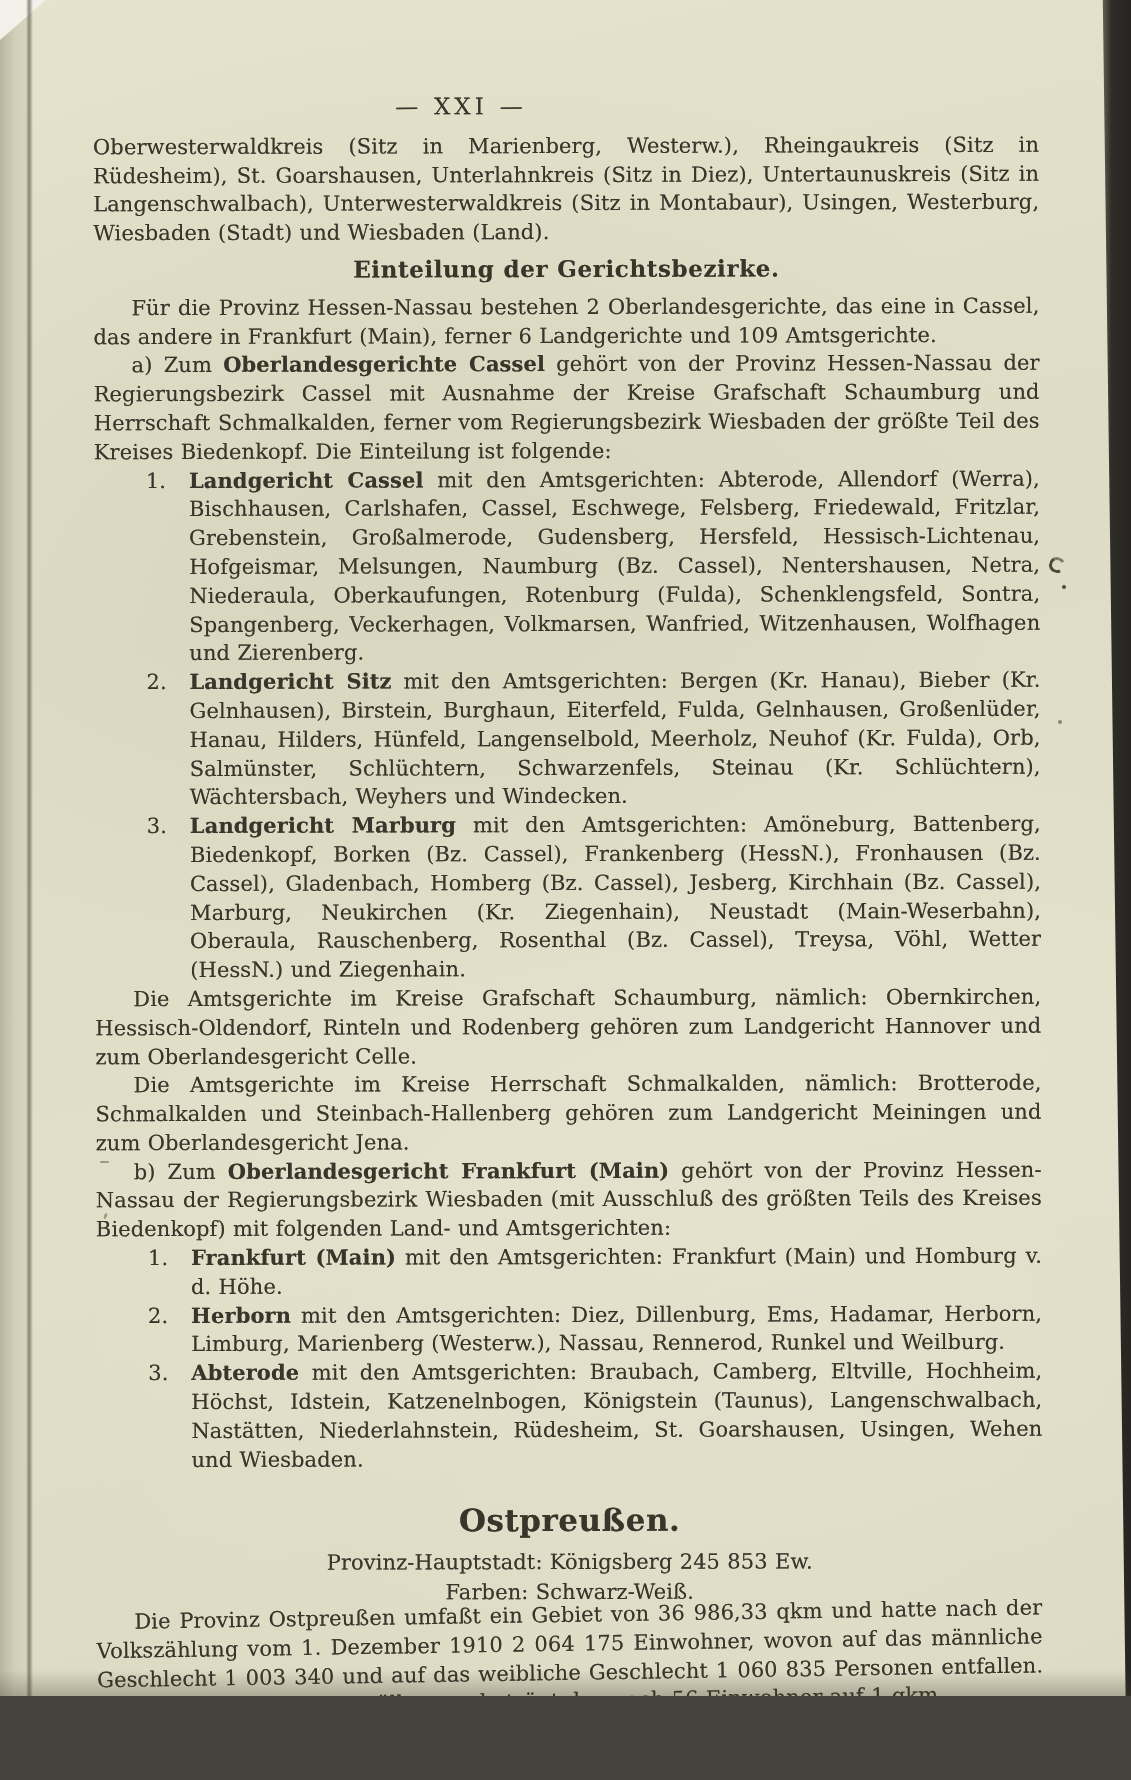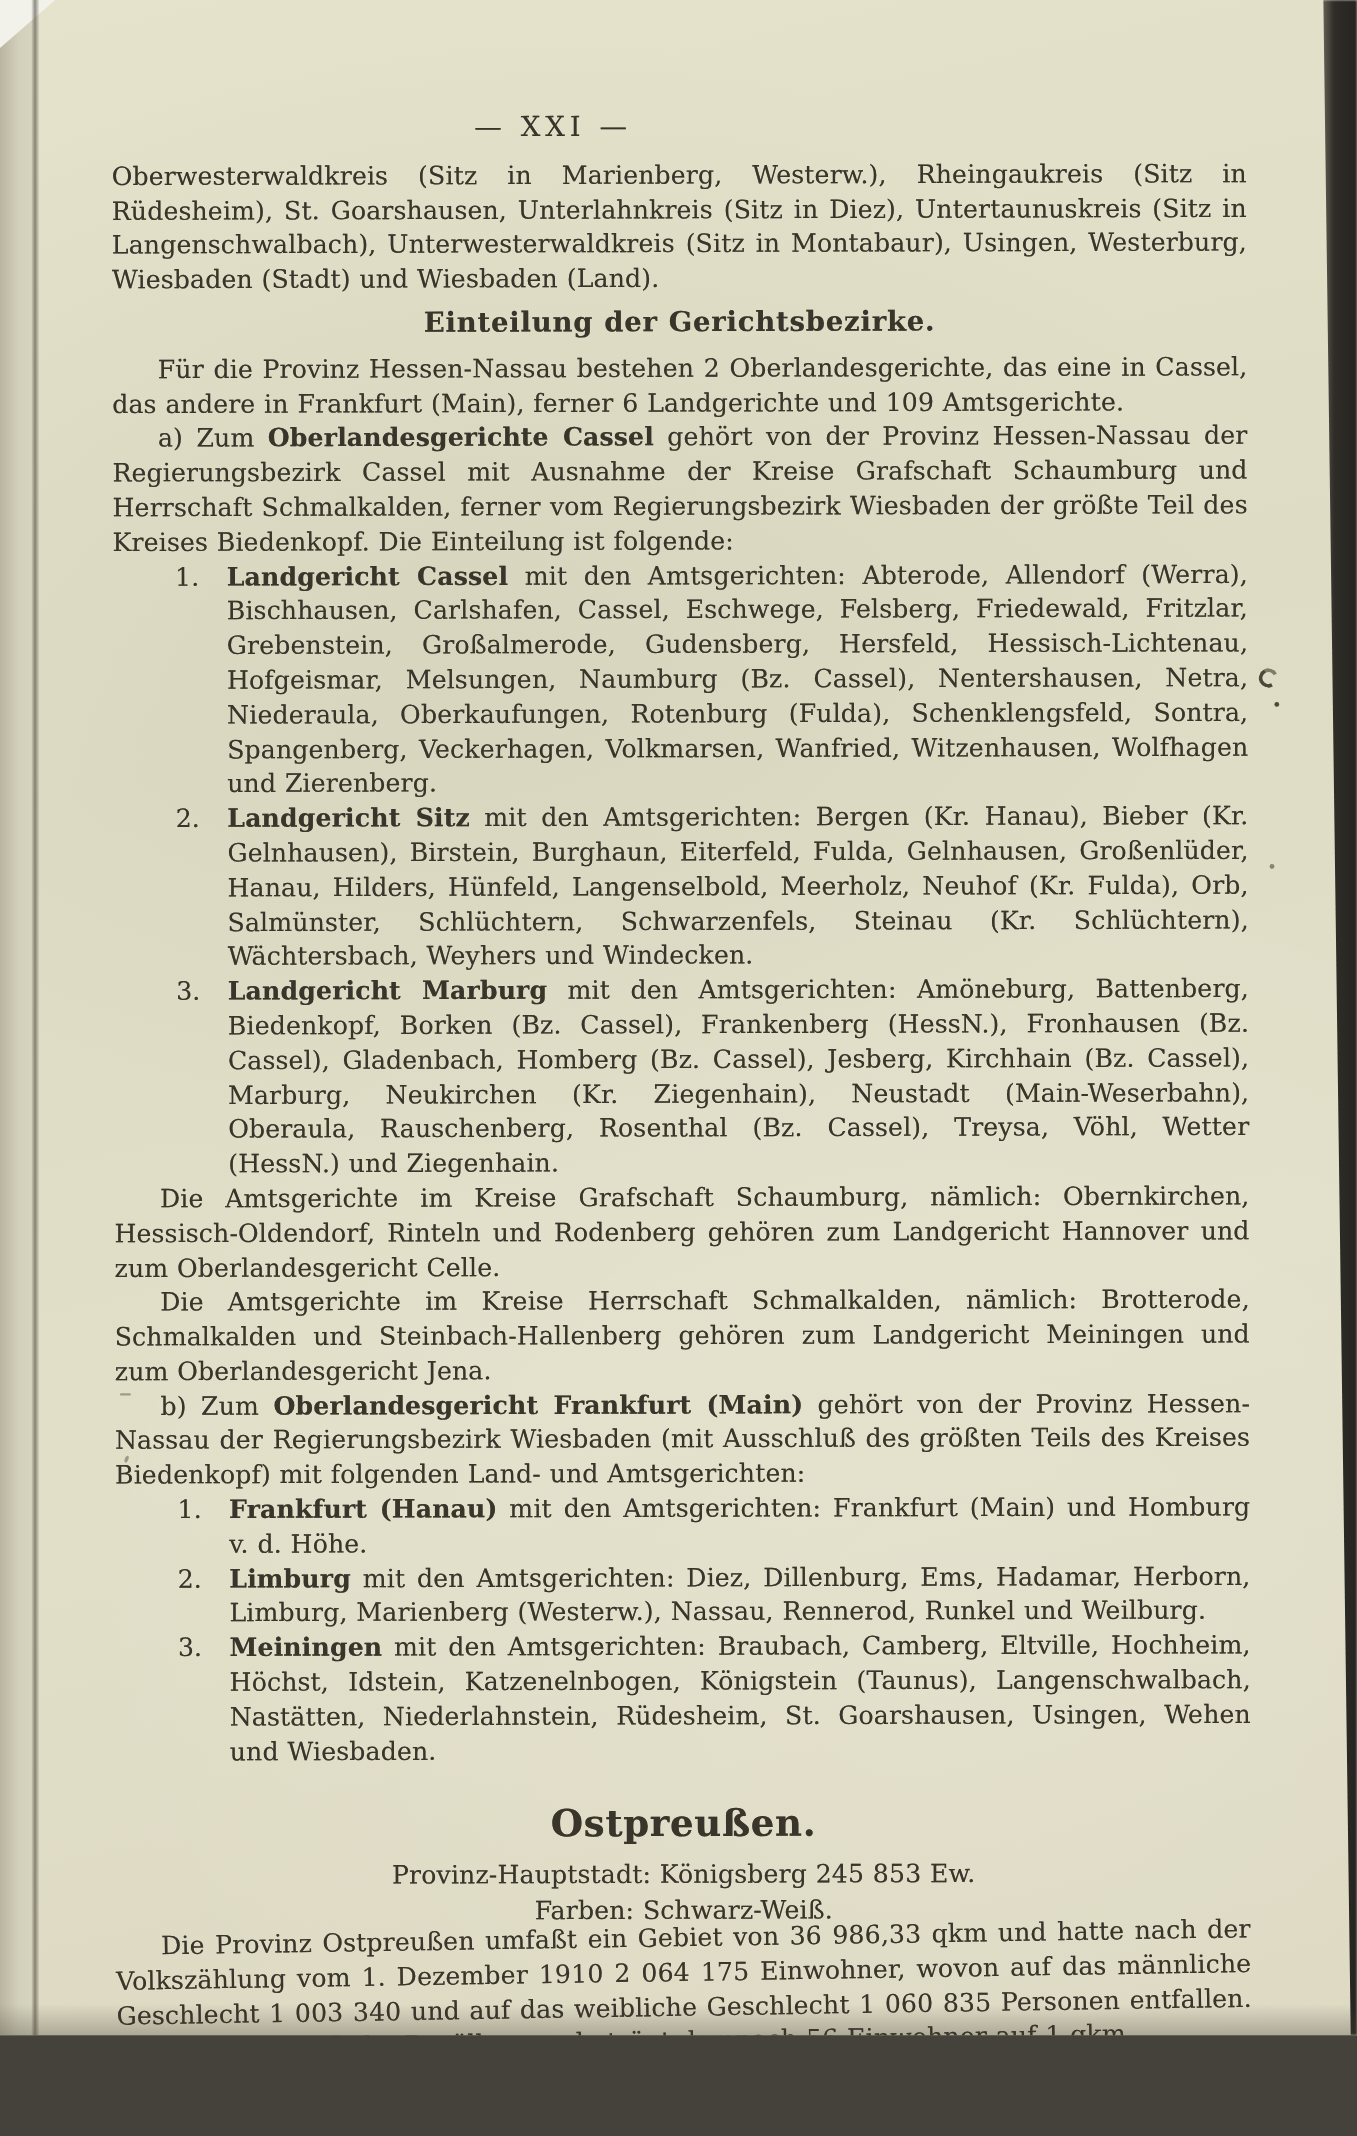--- a/index.html
+++ b/index.html
@@ -145,29 +145,29 @@
 
     <p class="indent mt8">Die Amtsgerichte im Kreise Grafschaft Schaumburg, nämlich: Obernkirchen, Hessisch-Oldendorf, Rinteln und Rodenberg gehören zum Landgericht Hannover und zum Oberlandesgericht Celle.</p>
 
     <p class="indent mt8">Die Amtsgerichte im Kreise Herrschaft Schmalkalden, nämlich: Brotterode, Schmalkalden und Steinbach-Hallenberg gehören zum Landgericht Meiningen und zum Oberlandesgericht Jena.</p>
 
     <p class="indent mt18"><span>b) Zum </span><span class="b">Oberlandesgericht Frankfurt (Main)</span><span> gehört von der Provinz Hessen-Nassau der Regierungsbezirk Wiesbaden (mit Ausschluß des größten Teils des Kreises Biedenkopf) mit folgenden Land- und Amtsgerichten:</span></p>
 
     <div class="list">
       <div class="list-item">
         <span class="num">1.</span>
-        <span><span class="b">Frankfurt (Hanau)</span><span> mit den Amtsgerichten: Frankfurt (Main) und Homburg v. d. Höhe.</span></span>
+        <span><span class="b">Frankfurt (Main)</span><span> mit den Amtsgerichten: Frankfurt (Main) und Homburg v. d. Höhe.</span></span>
       </div>
       <div class="list-item">
         <span class="num">2.</span>
-        <span><span class="b">Limburg</span><span> mit den Amtsgerichten: Diez, Dillenburg, Ems, Hadamar, Herborn, Limburg, Marienberg (Westerw.), Nassau, Rennerod, Runkel und Weilburg.</span></span>
+        <span><span class="b">Herborn</span><span> mit den Amtsgerichten: Diez, Dillenburg, Ems, Hadamar, Herborn, Limburg, Marienberg (Westerw.), Nassau, Rennerod, Runkel und Weilburg.</span></span>
       </div>
       <div class="list-item">
         <span class="num">3.</span>
-        <span><span class="b">Meiningen</span><span> mit den Amtsgerichten: Braubach, Camberg, Eltville, Hochheim, Höchst, Idstein, Katzenelnbogen, Königstein (Taunus), Langenschwalbach, Nastätten, Niederlahnstein, Rüdesheim, St. Goarshausen, Usingen, Wehen und Wiesbaden.</span></span>
+        <span><span class="b">Abterode</span><span> mit den Amtsgerichten: Braubach, Camberg, Eltville, Hochheim, Höchst, Idstein, Katzenelnbogen, Königstein (Taunus), Langenschwalbach, Nastätten, Niederlahnstein, Rüdesheim, St. Goarshausen, Usingen, Wehen und Wiesbaden.</span></span>
       </div>
     </div>
 
     <div class="h2">Ostpreußen.</div>
 
     <div class="center-line">Provinz-Hauptstadt: Königsberg 245&nbsp;853 Ew.</div>
     <div class="center-line">Farben: Schwarz-Weiß.</div>
 
     <p class="stats">Die Provinz Ostpreußen umfaßt ein Gebiet von 36&nbsp;986,33 qkm und hatte nach der Volkszählung vom 1. Dezember 1910 2&nbsp;064&nbsp;175 Einwohner, wovon auf das männliche Geschlecht 1&nbsp;003&nbsp;340 und auf das weibliche Geschlecht 1&nbsp;060&nbsp;835 Personen entfallen. Die durchschnittliche Bevölkerung beträgt demnach 56 Einwohner auf 1 qkm.</p>
 

